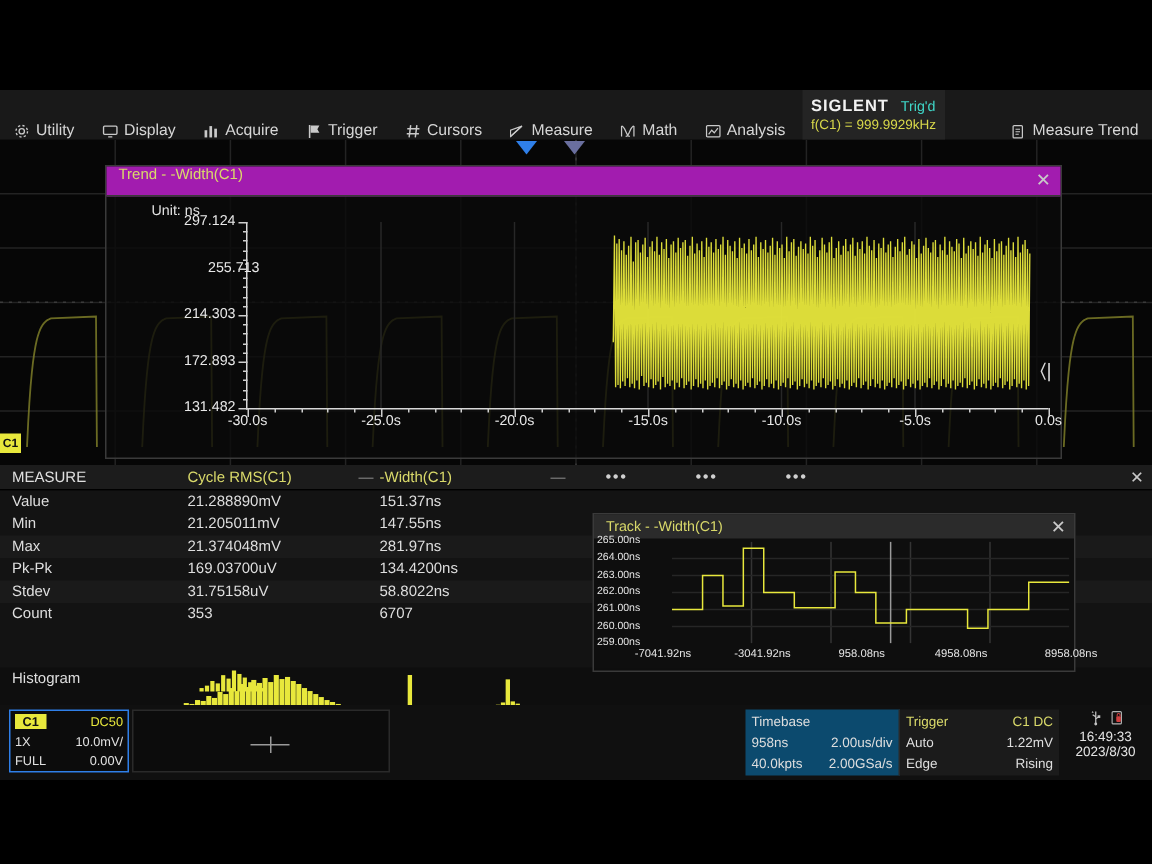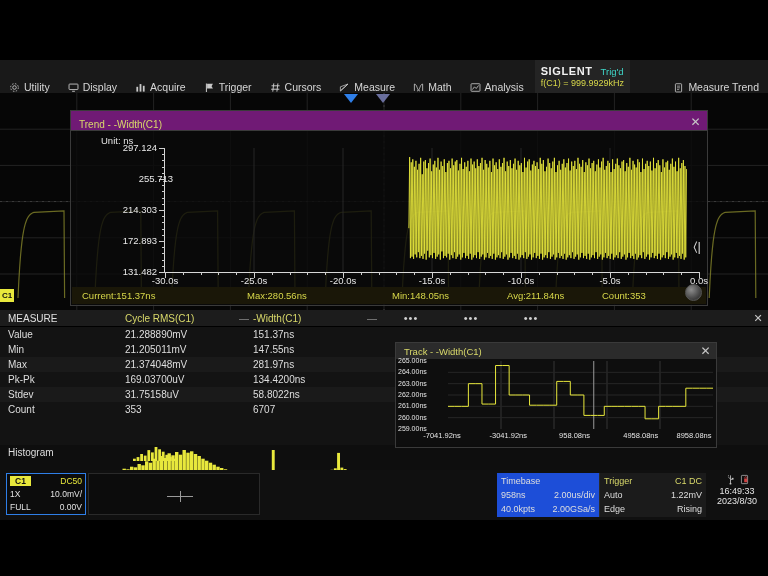--- a/index.html
+++ b/index.html
@@ -32,21 +32,21 @@
   #c1marker{position:absolute;left:0;top:196px;width:14px;height:13px;background:#e8e83c;
     color:#111;font-size:8px;font-weight:bold;display:flex;align-items:center;justify-content:center;z-index:6;}
   .trigmark{position:absolute;top:1px;width:0;height:0;border-left:7px solid transparent;
     border-right:7px solid transparent;z-index:6;}
   #trigmark-a{left:344px;border-top:9px solid #2f7fe8;}
   #trigmark-b{left:376px;border-top:9px solid #6a6f9e;}
 
   
   #trendwin{position:absolute;left:70px;top:110px;width:636px;height:194px;
     background:rgba(10,10,10,.80);border:1px solid #3a3a3a;z-index:10;}
-  #trend-title{height:19px;background:#701a75;display:flex;align-items:flex-end;
+  #trend-title{height:19px;background:#a21caf;display:flex;align-items:flex-start;
     justify-content:space-between;padding:0 2px 0 8px;border-bottom:1px solid #3a3a3a;}
   #trend-title-txt{color:#d9d96a;font-size:10px;}
   .winclose{width:19px;height:17px;display:flex;align-items:center;justify-content:center;
     color:#c8c8c8;font-size:12px;}
   #trend-unit{position:absolute;left:30px;top:24px;color:#e2e2e2;font-size:9.5px;}
   .ylab{position:absolute;color:#e8e8e8;font-size:9.5px;text-align:right;width:60px;}
   .xlab{position:absolute;color:#e8e8e8;font-size:9.5px;text-align:center;width:52px;}
   #trend-plot{position:absolute;left:94px;top:37px;width:534px;height:124px;overflow:hidden;}
   .tick{position:absolute;background:#cfcfcf;}
   #trend-axisv{position:absolute;left:93px;top:37px;width:1px;height:125px;background:#d8d8d8;}
@@ -96,21 +96,21 @@
   .chrow{display:flex;justify-content:space-between;height:13px;align-items:center;padding:0 3px;}
   #chname{background:#e8e83c;color:#111;font-size:8.5px;font-weight:bold;padding:0 5px;}
   .chtxt{color:#e2e2e2;font-size:8.5px;}
   .chtxt.y{color:#e8e83c;}
   #chpane{position:absolute;left:88px;top:3px;width:172px;height:42px;border:1px solid #2a2a2a;
     background:#0c0c0c;box-sizing:border-box;}
   #crosshair{position:absolute;left:78px;top:17px;width:26px;height:10px;}
   #crosshair .hh{position:absolute;left:0;top:5px;width:26px;height:1px;background:#9a9a9a;}
   #crosshair .vv{position:absolute;left:13px;top:0;width:1px;height:11px;background:#9a9a9a;}
 
-  #tbbox{position:absolute;left:497px;top:3px;width:103px;height:44px;background:#1d4ed8;
+  #tbbox{position:absolute;left:497px;top:3px;width:103px;height:44px;background:#0c4a6e;
     border-right:1px solid #2a2a2a;box-sizing:border-box;padding:1px 4px;}
   #trbox{position:absolute;left:600px;top:3px;width:106px;height:44px;background:#1b1b1b;
     box-sizing:border-box;padding:1px 4px;}
   .bx-head{display:flex;justify-content:space-between;align-items:center;height:14px;}
   .bx-row{display:flex;justify-content:space-between;align-items:center;height:14px;}
   .bx-t{color:#dedede;font-size:9px;}
   .bx-ty{color:#d9d96a;font-size:9px;}
   #clockbox{position:absolute;left:710px;top:3px;width:54px;height:44px;}
   .clk{color:#e4e4e4;font-size:9px;text-align:center;}
   #clk-icons{display:flex;justify-content:center;gap:5px;align-items:center;height:13px;}
@@ -344,28 +344,20 @@
       <svg id="trend-svg" width="534" height="124">
           <line x1="89" y1="0" x2="89" y2="124" stroke="#272727" stroke-width="1"></line>
           <line x1="178" y1="0" x2="178" y2="124" stroke="#272727" stroke-width="1"></line>
           <line x1="267" y1="0" x2="267" y2="124" stroke="#272727" stroke-width="1"></line>
           <line x1="356" y1="0" x2="356" y2="124" stroke="#272727" stroke-width="1"></line>
           <line x1="445" y1="0" x2="445" y2="124" stroke="#272727" stroke-width="1"></line>
           <path d="M 243.86 80.19 L 244.65 9.08 L 245.43 110.14 L 246.22 14.32 L 247.01 108.64 L 247.79 11.32 L 248.58 110.89 L 249.37 18.81 L 250.15 106.39 L 250.94 12.82 L 251.73 109.39 L 252.51 21.80 L 253.30 104.15 L 254.09 15.81 L 254.87 110.14 L 255.66 9.82 L 256.45 107.89 L 257.23 26.29 L 258.02 110.89 L 258.81 13.57 L 259.59 105.65 L 260.38 12.07 L 261.17 111.63 L 261.95 20.31 L 262.74 102.65 L 263.53 15.06 L 264.31 109.39 L 265.10 10.57 L 265.89 107.14 L 266.67 23.30 L 267.46 110.14 L 268.25 16.56 L 269.03 104.90 L 269.82 12.82 L 270.61 110.89 L 271.39 19.56 L 272.18 108.64 L 272.97 9.82 L 273.75 106.39 L 274.54 21.80 L 275.33 111.63 L 276.11 13.57 L 276.90 103.40 L 277.69 18.06 L 278.47 110.14 L 279.26 11.32 L 280.04 107.89 L 280.83 24.05 L 281.62 109.39 L 282.40 15.06 L 283.19 105.65 L 283.98 12.82 L 284.76 111.63 L 285.55 20.31 L 286.34 107.14 L 287.12 10.57 L 287.91 110.14 L 288.70 17.31 L 289.48 104.15 L 290.27 13.57 L 291.06 110.89 L 291.84 12.07 L 292.63 108.64 L 293.42 22.55 L 294.20 106.39 L 294.99 15.81 L 295.78 111.63 L 296.56 9.82 L 297.35 109.39 L 298.14 21.05 L 298.92 104.90 L 299.71 14.32 L 300.50 110.14 L 301.28 18.81 L 302.07 107.89 L 302.86 12.82 L 303.64 110.89 L 304.43 23.30 L 305.22 105.65 L 306.00 10.57 L 306.79 111.63 L 307.58 16.56 L 308.36 109.39 L 309.15 13.57 L 309.94 107.14 L 310.72 20.31 L 311.51 110.14 L 312.30 11.32 L 313.08 104.15 L 313.87 18.06 L 314.66 110.89 L 315.44 15.06 L 316.23 108.64 L 317.02 9.82 L 317.80 106.39 L 318.59 21.80 L 319.38 111.63 L 320.16 12.07 L 320.95 109.39 L 321.74 15.81 L 322.52 104.90 L 323.31 19.56 L 324.10 110.14 L 324.88 12.82 L 325.67 107.89 L 326.46 24.05 L 327.24 110.89 L 328.03 10.57 L 328.82 105.65 L 329.60 17.31 L 330.39 111.63 L 331.18 14.32 L 331.96 109.39 L 332.75 21.05 L 333.54 107.14 L 334.32 11.32 L 335.11 110.14 L 335.90 18.81 L 336.68 104.15 L 337.47 15.06 L 338.26 110.89 L 339.04 9.82 L 339.83 108.64 L 340.62 23.30 L 341.40 106.39 L 342.19 13.57 L 342.98 111.63 L 343.76 18.06 L 344.55 109.39 L 345.34 12.07 L 346.12 104.90 L 346.91 20.31 L 347.70 110.14 L 348.48 15.81 L 349.27 107.89 L 350.05 10.57 L 350.84 110.89 L 351.63 21.80 L 352.41 105.65 L 353.20 12.82 L 353.99 111.63 L 354.77 17.31 L 355.56 109.39 L 356.35 15.06 L 357.13 107.14 L 357.92 24.05 L 358.71 110.14 L 359.49 9.82 L 360.28 104.15 L 361.07 19.56 L 361.85 110.89 L 362.64 13.57 L 363.43 108.64 L 364.21 11.32 L 365.00 106.39 L 365.79 22.55 L 366.57 111.63 L 367.36 16.56 L 368.15 109.39 L 368.93 12.82 L 369.72 104.90 L 370.51 18.06 L 371.29 110.14 L 372.08 14.32 L 372.87 107.89 L 373.65 21.05 L 374.44 110.89 L 375.23 9.82 L 376.01 105.65 L 376.80 15.81 L 377.59 111.63 L 378.37 12.07 L 379.16 109.39 L 379.95 23.30 L 380.73 107.14 L 381.52 18.81 L 382.31 110.14 L 383.09 10.57 L 383.88 104.15 L 384.67 15.06 L 385.45 110.89 L 386.24 20.31 L 387.03 108.64 L 387.81 13.57 L 388.60 106.39 L 389.39 9.82 L 390.17 111.63 L 390.96 24.05 L 391.75 109.39 L 392.53 17.31 L 393.32 104.90 L 394.11 12.82 L 394.89 110.14 L 395.68 21.80 L 396.47 107.89 L 397.25 15.81 L 398.04 110.89 L 398.83 11.32 L 399.61 105.65 L 400.40 19.56 L 401.19 111.63 L 401.97 15.06 L 402.76 109.39 L 403.55 10.57 L 404.33 107.14 L 405.12 22.55 L 405.91 110.14 L 406.69 13.57 L 407.48 104.15 L 408.27 18.06 L 409.05 110.89 L 409.84 12.82 L 410.63 108.64 L 411.41 21.05 L 412.20 106.39 L 412.99 9.82 L 413.77 111.63 L 414.56 15.81 L 415.35 109.39 L 416.13 18.81 L 416.92 104.90 L 417.70 12.07 L 418.49 110.14 L 419.28 24.05 L 420.06 107.89 L 420.85 14.32 L 421.64 110.89 L 422.42 17.31 L 423.21 105.65 L 424.00 10.57 L 424.78 111.63 L 425.57 20.31 L 426.36 109.39 L 427.14 15.06 L 427.93 107.14 L 428.72 12.82 L 429.50 110.14 L 430.29 23.30 L 431.08 104.15 L 431.86 16.56 L 432.65 110.89 L 433.44 11.32 L 434.22 108.64 L 435.01 19.56 L 435.80 106.39 L 436.58 13.57 L 437.37 111.63 L 438.16 9.82 L 438.94 109.39 L 439.73 21.80 L 440.52 104.90 L 441.30 18.06 L 442.09 110.14 L 442.88 12.82 L 443.66 107.89 L 444.45 15.06 L 445.24 110.89 L 446.02 24.05 L 446.81 105.65 L 447.60 11.32 L 448.38 111.63 L 449.17 21.05 L 449.96 109.39 L 450.74 15.81 L 451.53 107.14 L 452.32 10.57 L 453.10 110.14 L 453.89 17.31 L 454.68 104.15 L 455.46 20.31 L 456.25 110.89 L 457.04 13.57 L 457.82 108.64 L 458.61 12.07 L 459.40 106.39 L 460.18 23.30 L 460.97 111.63 L 461.76 15.06 L 462.54 109.39 L 463.33 18.81 L 464.12 104.90 L 464.90 9.82 L 465.69 110.14 L 466.48 21.80 L 467.26 107.89 L 468.05 12.82 L 468.84 110.89 L 469.62 16.56 L 470.41 105.65 L 471.20 19.56 L 471.98 111.63 L 472.77 11.32 L 473.56 109.39 L 474.34 14.32 L 475.13 107.14 L 475.92 24.05 L 476.70 110.14 L 477.49 10.57 L 478.28 104.15 L 479.06 21.05 L 479.85 110.89 L 480.64 15.81 L 481.42 108.64 L 482.21 12.82 L 483.00 106.39 L 483.78 18.06 L 484.57 111.63 L 485.36 13.57 L 486.14 109.39 L 486.93 22.55 L 487.71 104.90 L 488.50 9.82 L 489.29 110.14 L 490.07 20.31 L 490.86 107.89 L 491.65 15.06 L 492.43 110.89 L 493.22 12.07 L 494.01 105.65 L 494.79 17.31 L 495.58 111.63 L 496.37 24.05 L 497.15 109.39 L 497.94 11.32 L 498.73 107.14 L 499.51 19.56 L 500.30 110.14 L 501.09 14.32 L 501.87 104.15 L 502.66 12.82 L 503.45 110.89 L 504.23 21.80 L 505.02 108.64 L 505.81 15.81 L 506.59 106.39 L 507.38 10.57 L 508.17 111.63 L 508.95 18.81 L 509.74 109.39 L 510.53 13.57 L 511.31 104.90 L 512.10 23.30 L 512.89 110.14 L 513.67 9.82 L 514.46 107.89 L 515.25 20.31 L 516.03 110.89 L 516.82 15.06 L 517.61 105.65 L 518.39 12.07 L 519.18 111.63 L 519.97 18.06 L 520.75 109.39 L 521.54 21.05" fill="none" stroke="#e8e83c" stroke-width="0.9" opacity="0.95"></path>
         </svg>
     </div>
     <div id="arrowtab">〈|</div>
-    <div id="trend-status">
-      <span class="ts" style="left:10px;">Current:151.37ns</span>
-      <span class="ts" style="left:175px;">Max:280.56ns</span>
-      <span class="ts" style="left:320px;">Min:148.05ns</span>
-      <span class="ts" style="left:435px;">Avg:211.84ns</span>
-      <span class="ts" style="left:530px;">Count:353</span>
-      <div id="knob"></div>
-    </div>
   </div>
 
   <div id="measpanel">
     <div id="meas-head">
       <div class="mcol0">MEASURE</div>
       <div class="mcol">
         <span class="mhead-lbl">Cycle RMS(C1)</span>
         <span class="mhead-dash">—</span>
       </div>
       <div class="mcol">
@@ -423,21 +415,21 @@
         <div class="tkylab" style="top: 48px;">262.00ns</div>
         <div class="tkylab" style="top: 59.3333px;">261.00ns</div>
         <div class="tkylab" style="top: 70.6667px;">260.00ns</div>
         <div class="tkylab" style="top: 82px;">259.00ns</div>
       </div>
     <div id="track-xlabels">
         <div class="tkxlab" style="left: 16px; top: 88px;">-7041.92ns</div>
         <div class="tkxlab" style="left: 82.25px; top: 88px;">-3041.92ns</div>
         <div class="tkxlab" style="left: 148.5px; top: 88px;">958.08ns</div>
         <div class="tkxlab" style="left: 214.75px; top: 88px;">4958.08ns</div>
-        <div class="tkxlab" style="left: 268px; top: 88px;">8958.08ns</div>
+        <div class="tkxlab" style="left: 288px; top: 88px;">8958.08ns</div>
       </div>
     <div id="track-plot">
       <svg id="track-svg" width="265" height="68">
           <line x1="53" y1="0" x2="53" y2="68" stroke="#343434" stroke-width="1"></line>
           <line x1="106" y1="0" x2="106" y2="68" stroke="#343434" stroke-width="1"></line>
           <line x1="159" y1="0" x2="159" y2="68" stroke="#343434" stroke-width="1"></line>
           <line x1="212" y1="0" x2="212" y2="68" stroke="#343434" stroke-width="1"></line>
           <line x1="0" y1="11.333333333333334" x2="265" y2="11.333333333333334" stroke="#262626" stroke-width="1"></line>
           <line x1="0" y1="22.666666666666668" x2="265" y2="22.666666666666668" stroke="#262626" stroke-width="1"></line>
           <line x1="0" y1="34" x2="265" y2="34" stroke="#262626" stroke-width="1"></line>

